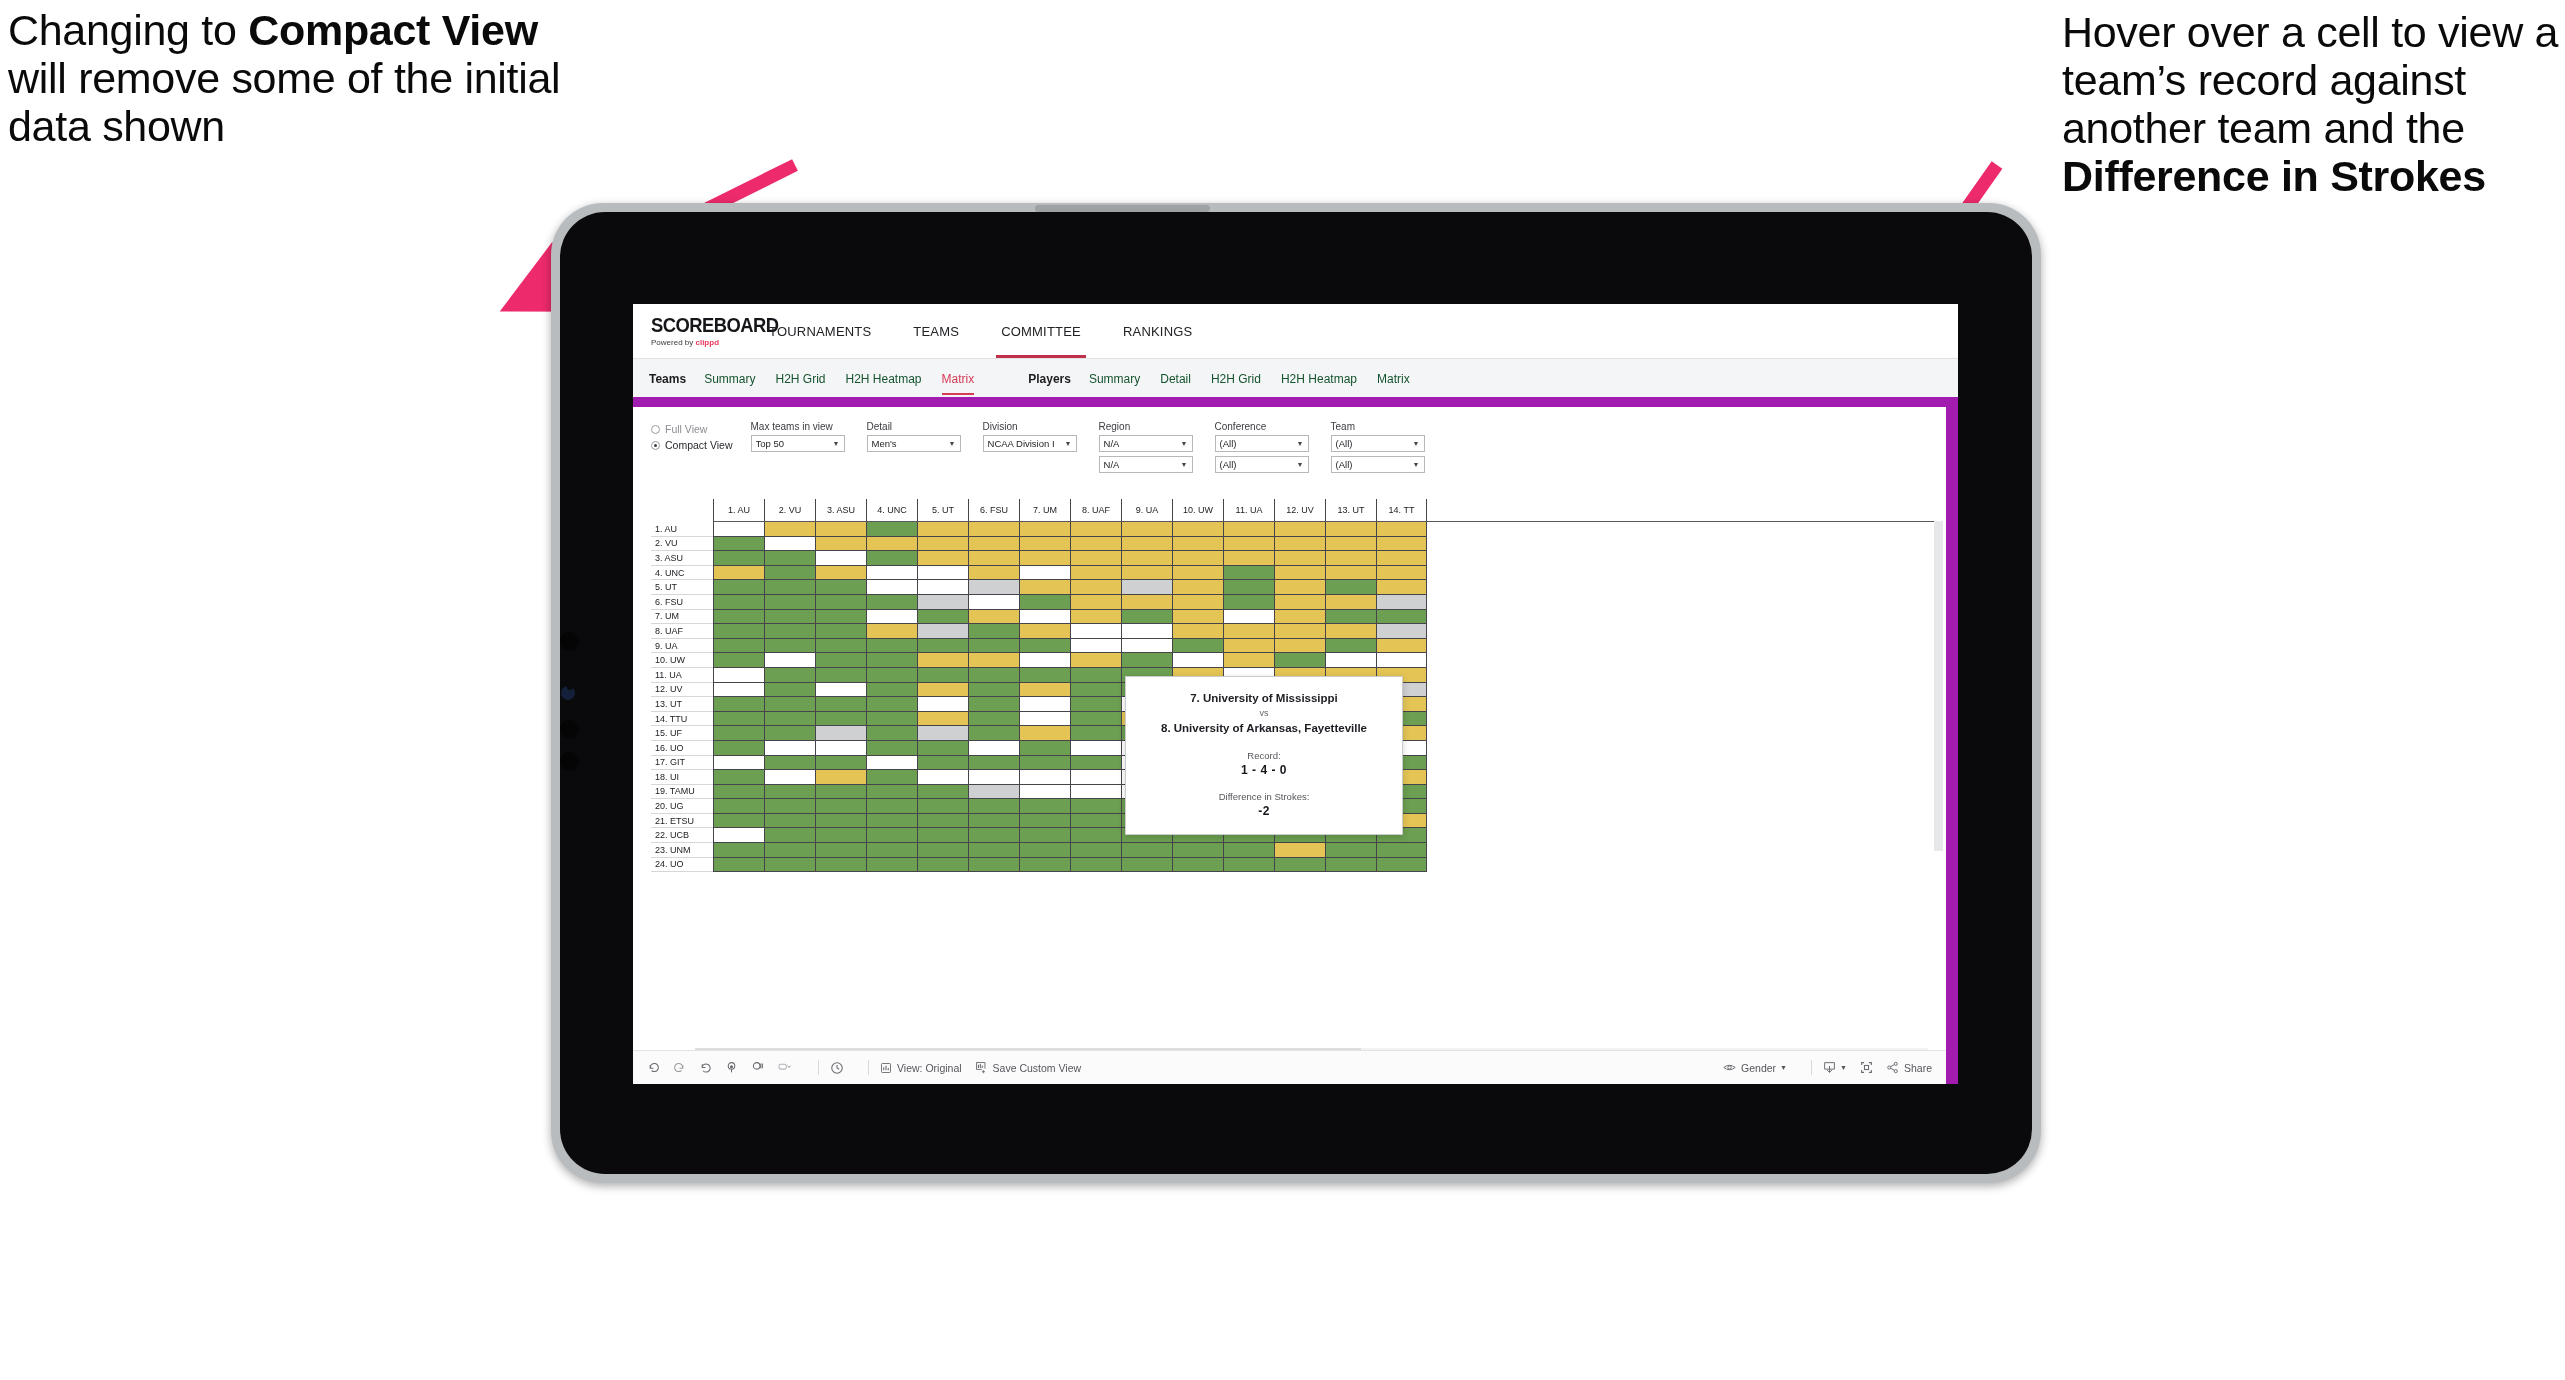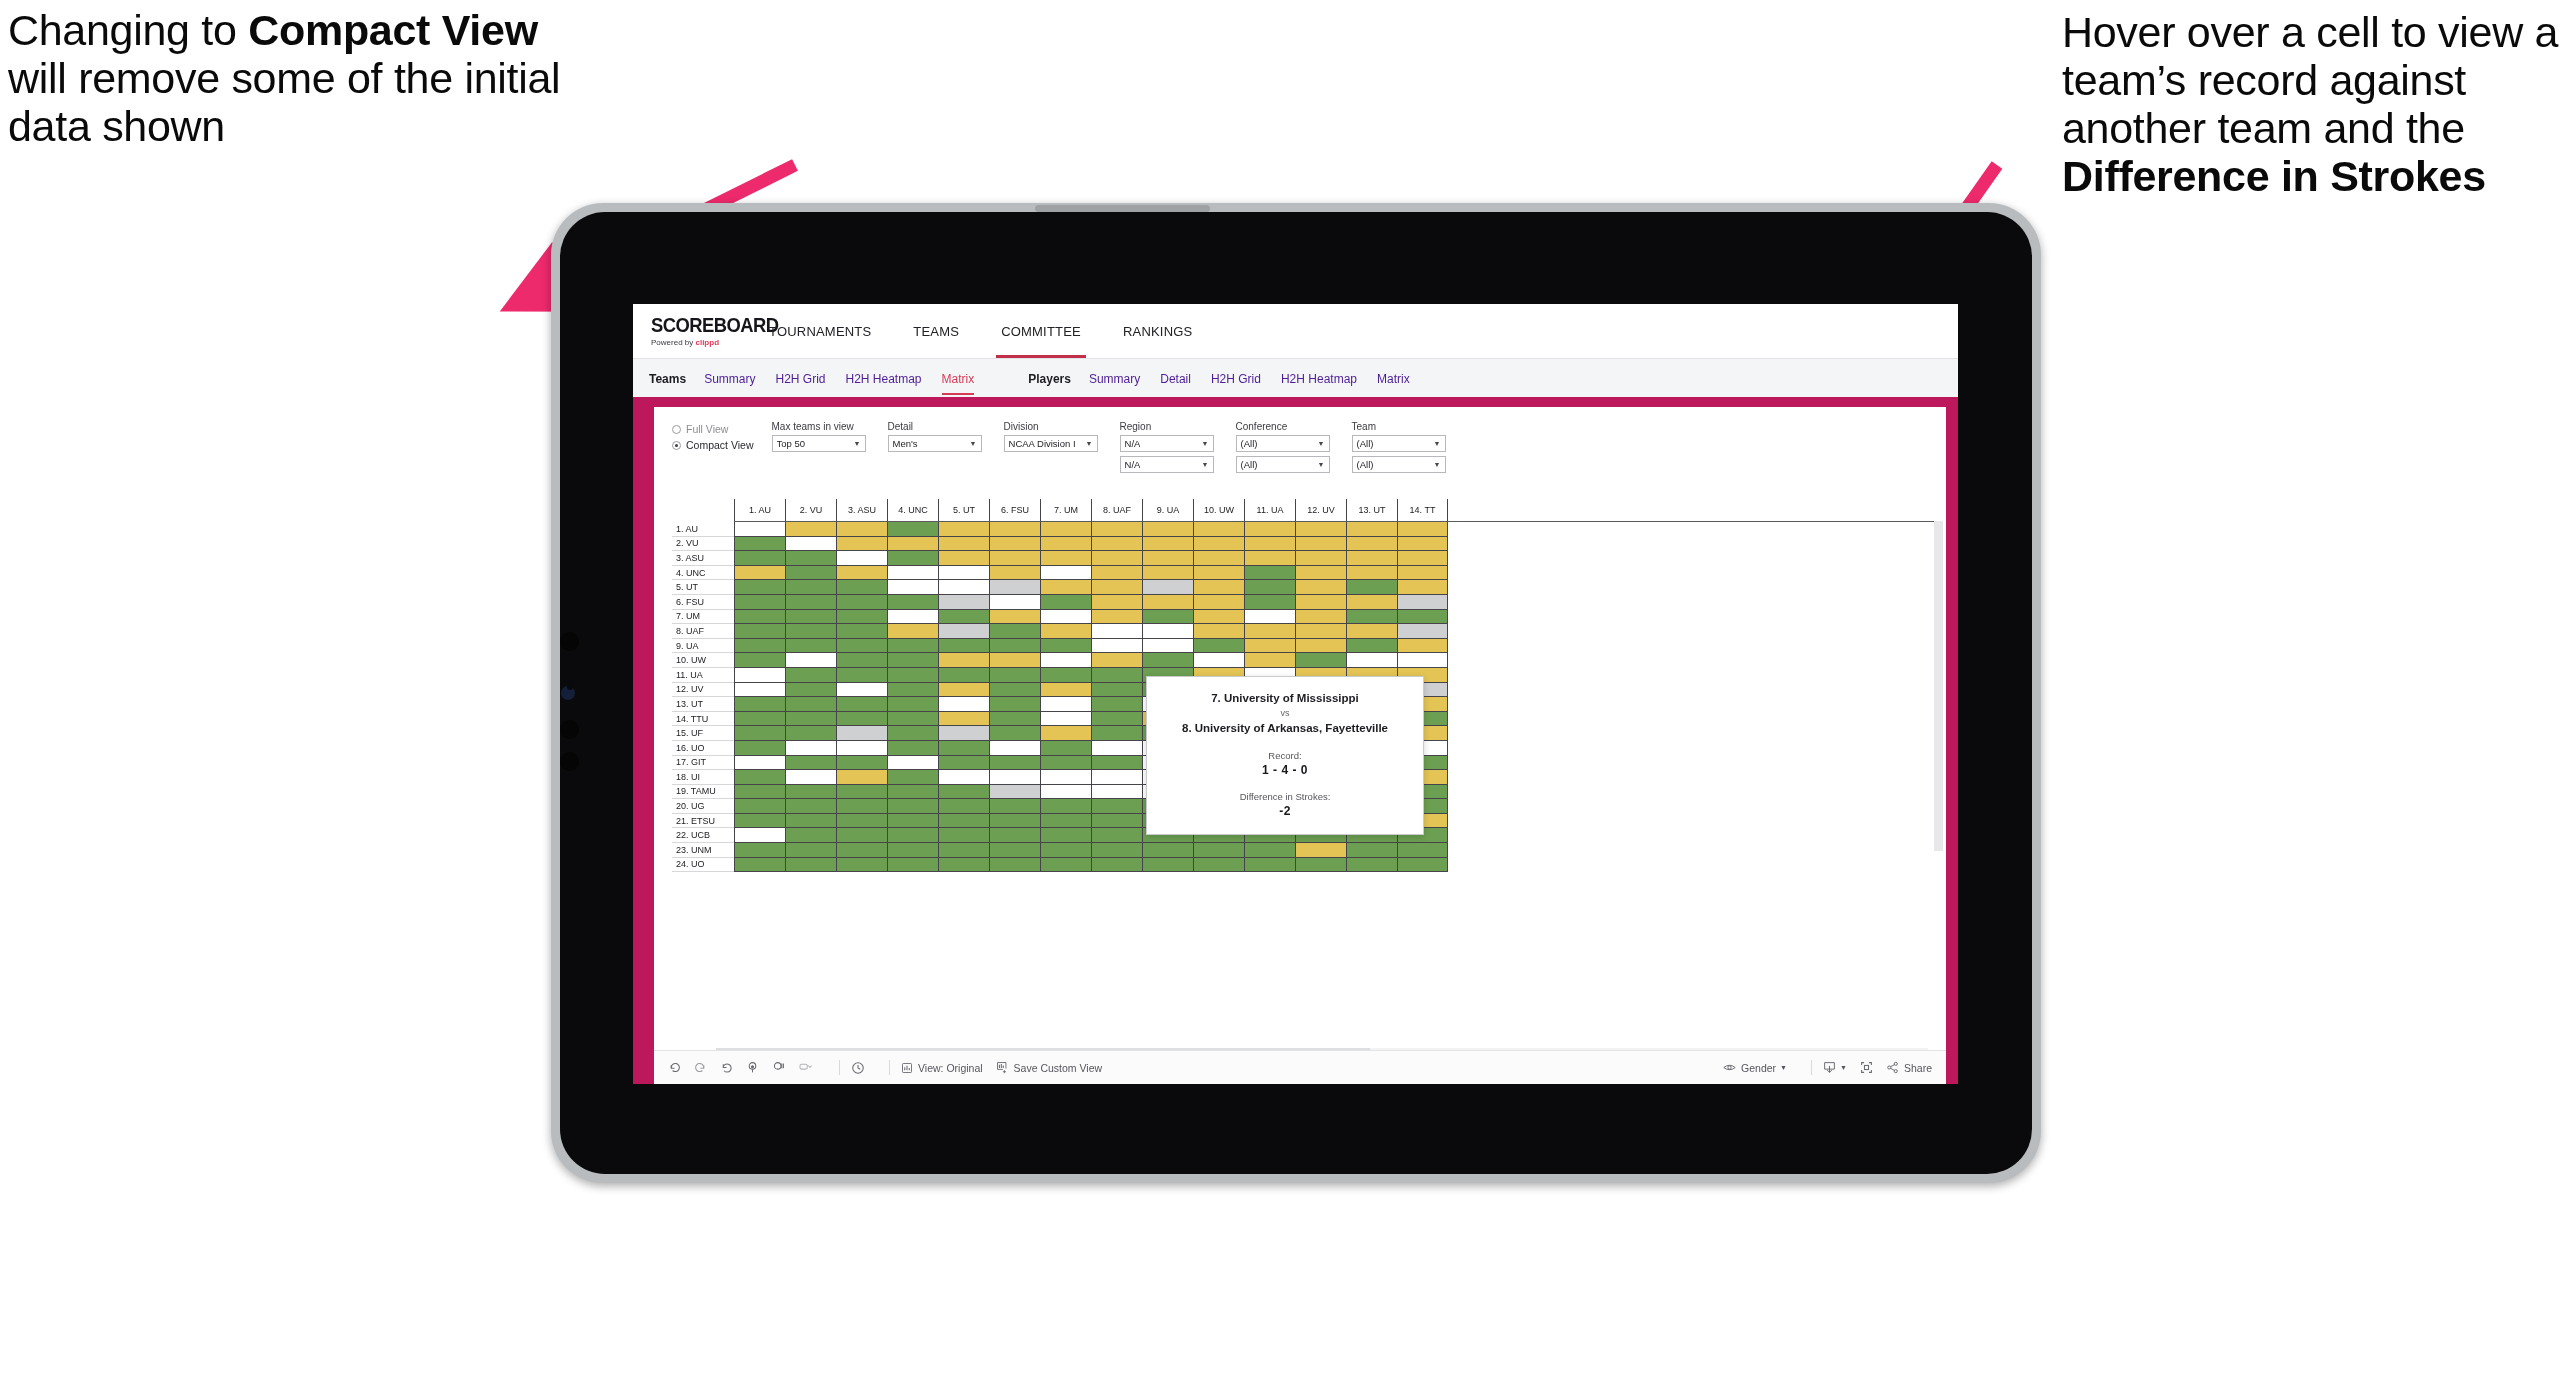--- a/index.html
+++ b/index.html
@@ -53,29 +53,29 @@
            white-space:nowrap;}
   .topitem.active::after{content:"";position:absolute;left:16px;right:16px;bottom:0;
            height:3px;background:#c0304a;}
 
   
   #subnav{height:39px;background:#f4f5f7;border-bottom:1px solid #e1e2e5;
           display:flex;align-items:center;padding-left:16px;}
   .subgroup{display:flex;align-items:center;}
   .subgroup + .subgroup{margin-left:34px;}
   .subhead{font-size:12px;font-weight:700;color:#1c1c20;margin-right:18px;}
-  .subitem{font-size:12px;color:#4c1d95;margin-right:20px;position:relative;
+  .subitem{font-size:12px;color:#14532d;margin-right:20px;position:relative;
            cursor:pointer;white-space:nowrap;}
   .subitem.on{color:#d63a57;}
   .subitem.on::after{content:"";position:absolute;left:0;right:0;bottom:-9px;
            height:2px;background:#d63a57;}
 
   
-  #viz{position:absolute;left:0;right:0;top:93px;bottom:0;background:#be185d;
-       padding:10px 12px 0 21px;box-sizing:border-box;}
+  #viz{position:absolute;left:0;right:0;top:93px;bottom:0;background:#a21caf;
+       padding:10px 12px 0 0;box-sizing:border-box;}
   #sheet{background:#ffffff;width:100%;height:100%;position:relative;
          box-sizing:border-box;}
 
   
   #filters{display:flex;align-items:flex-start;padding:14px 0 0 18px;}
   .fgrp{margin-right:22px;}
   .flabel{font-size:10px;color:#3b3b41;margin-bottom:3px;}
   .fsel{width:94px;height:17px;border:1px solid #b6b8bc;background:#fff;
         display:flex;align-items:center;justify-content:space-between;
         padding:0 4px;box-sizing:border-box;font-size:9.5px;color:#1d1d22;

